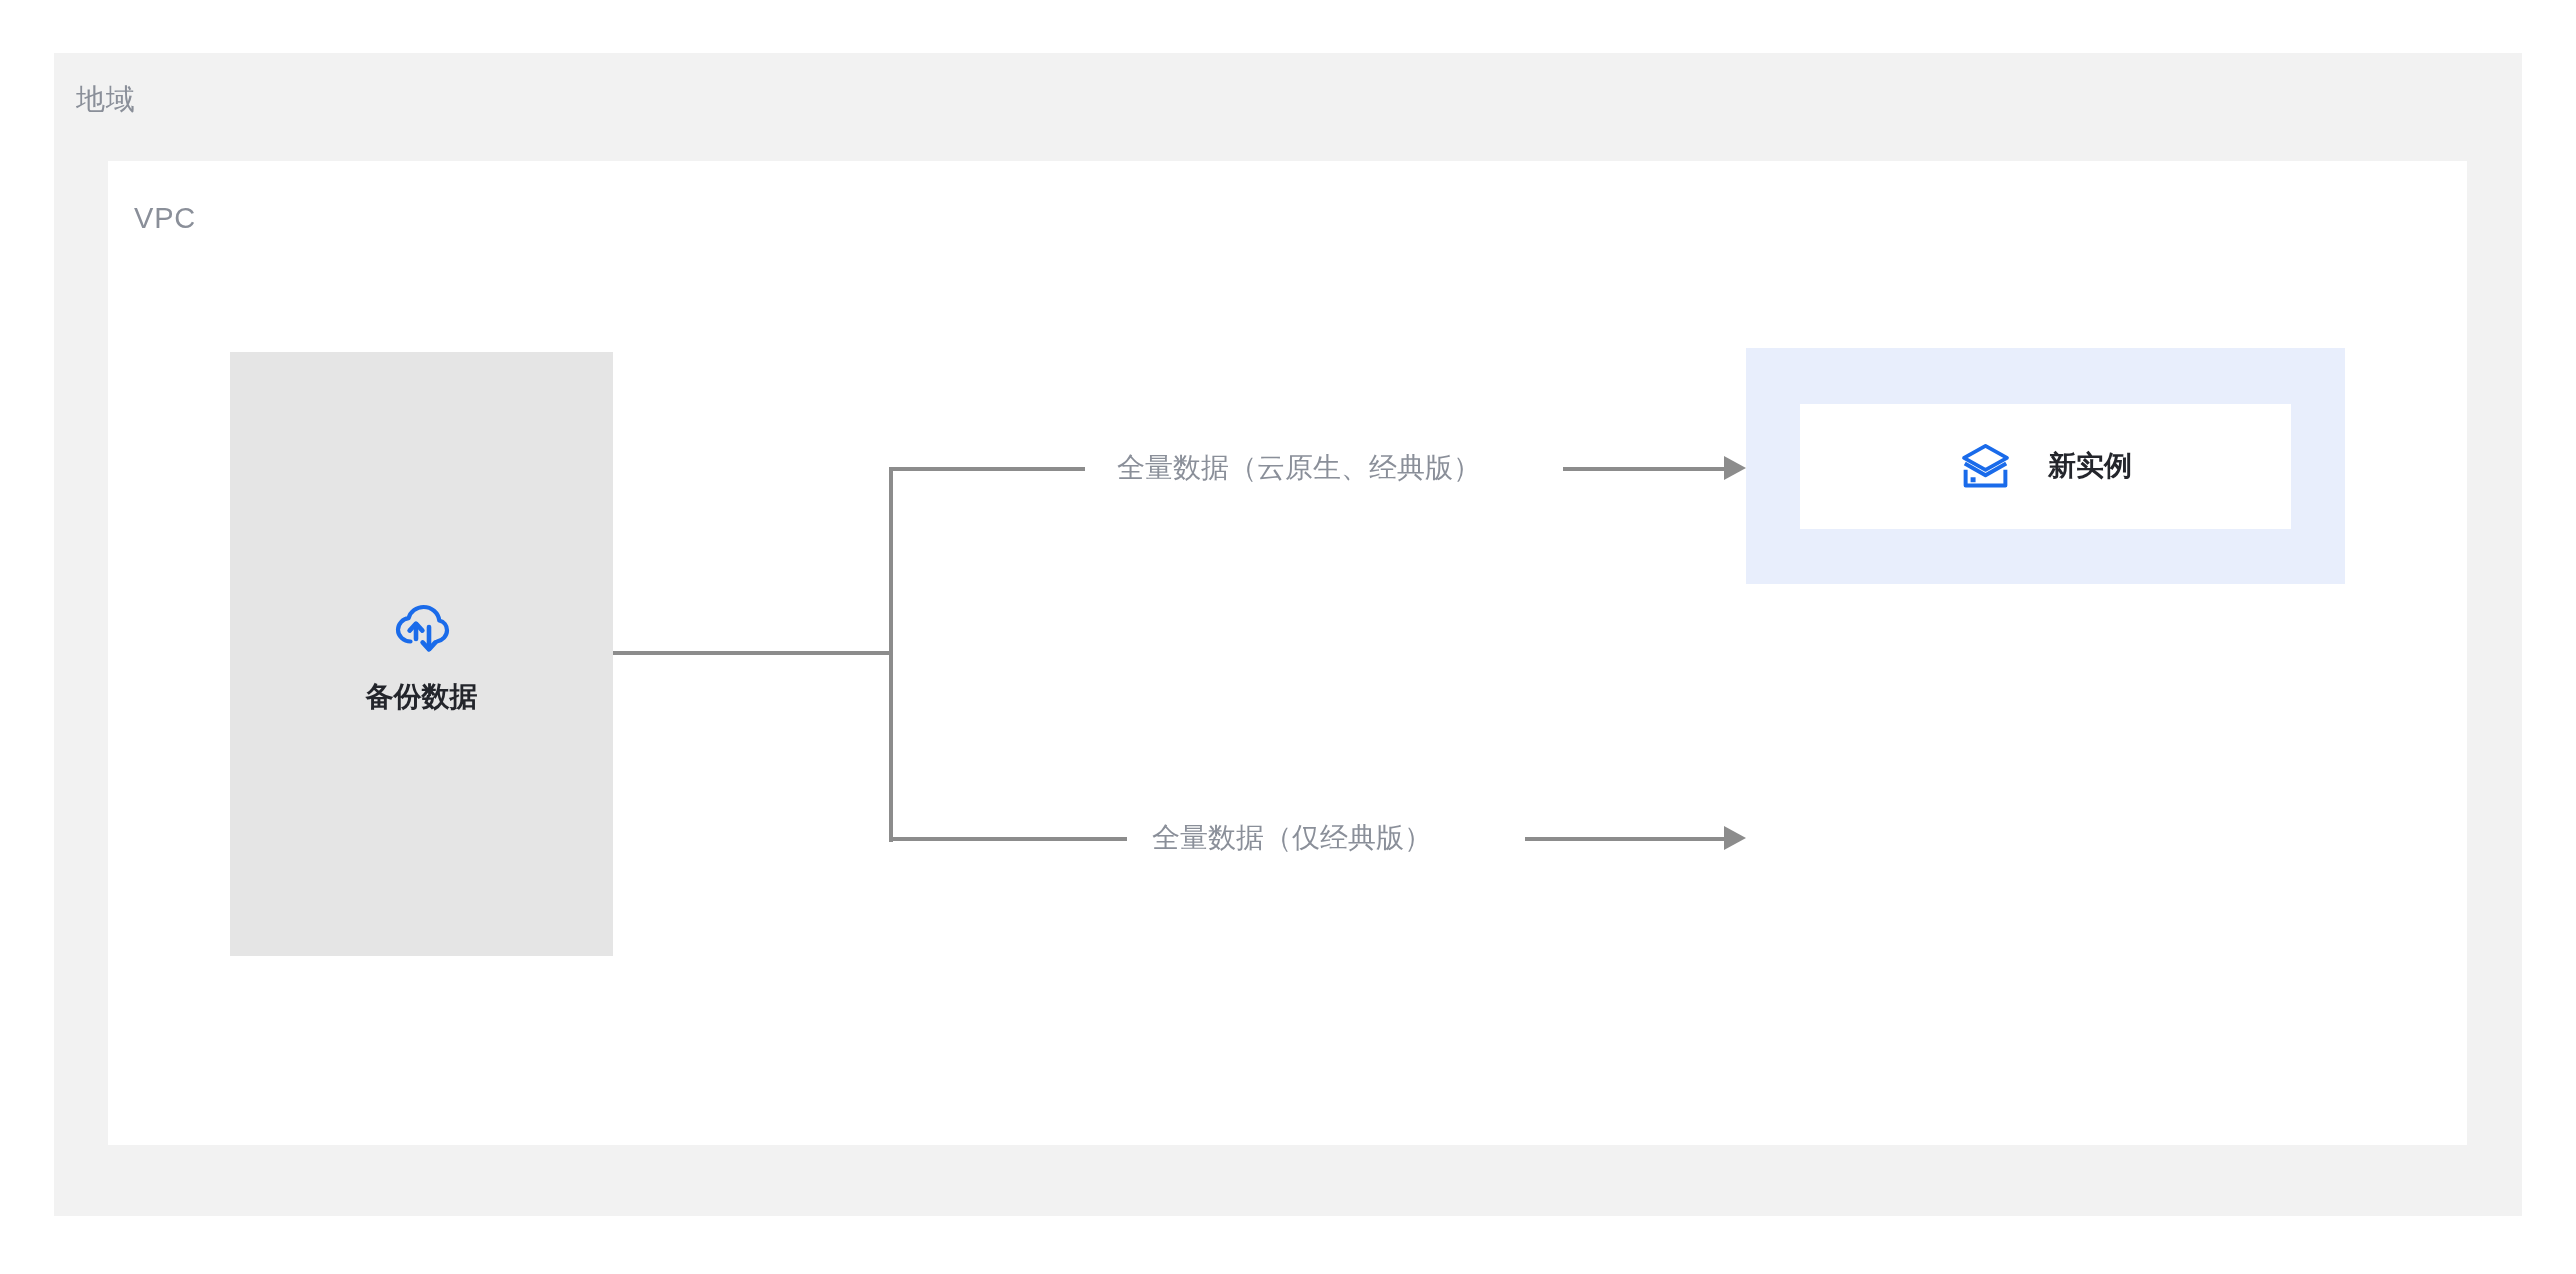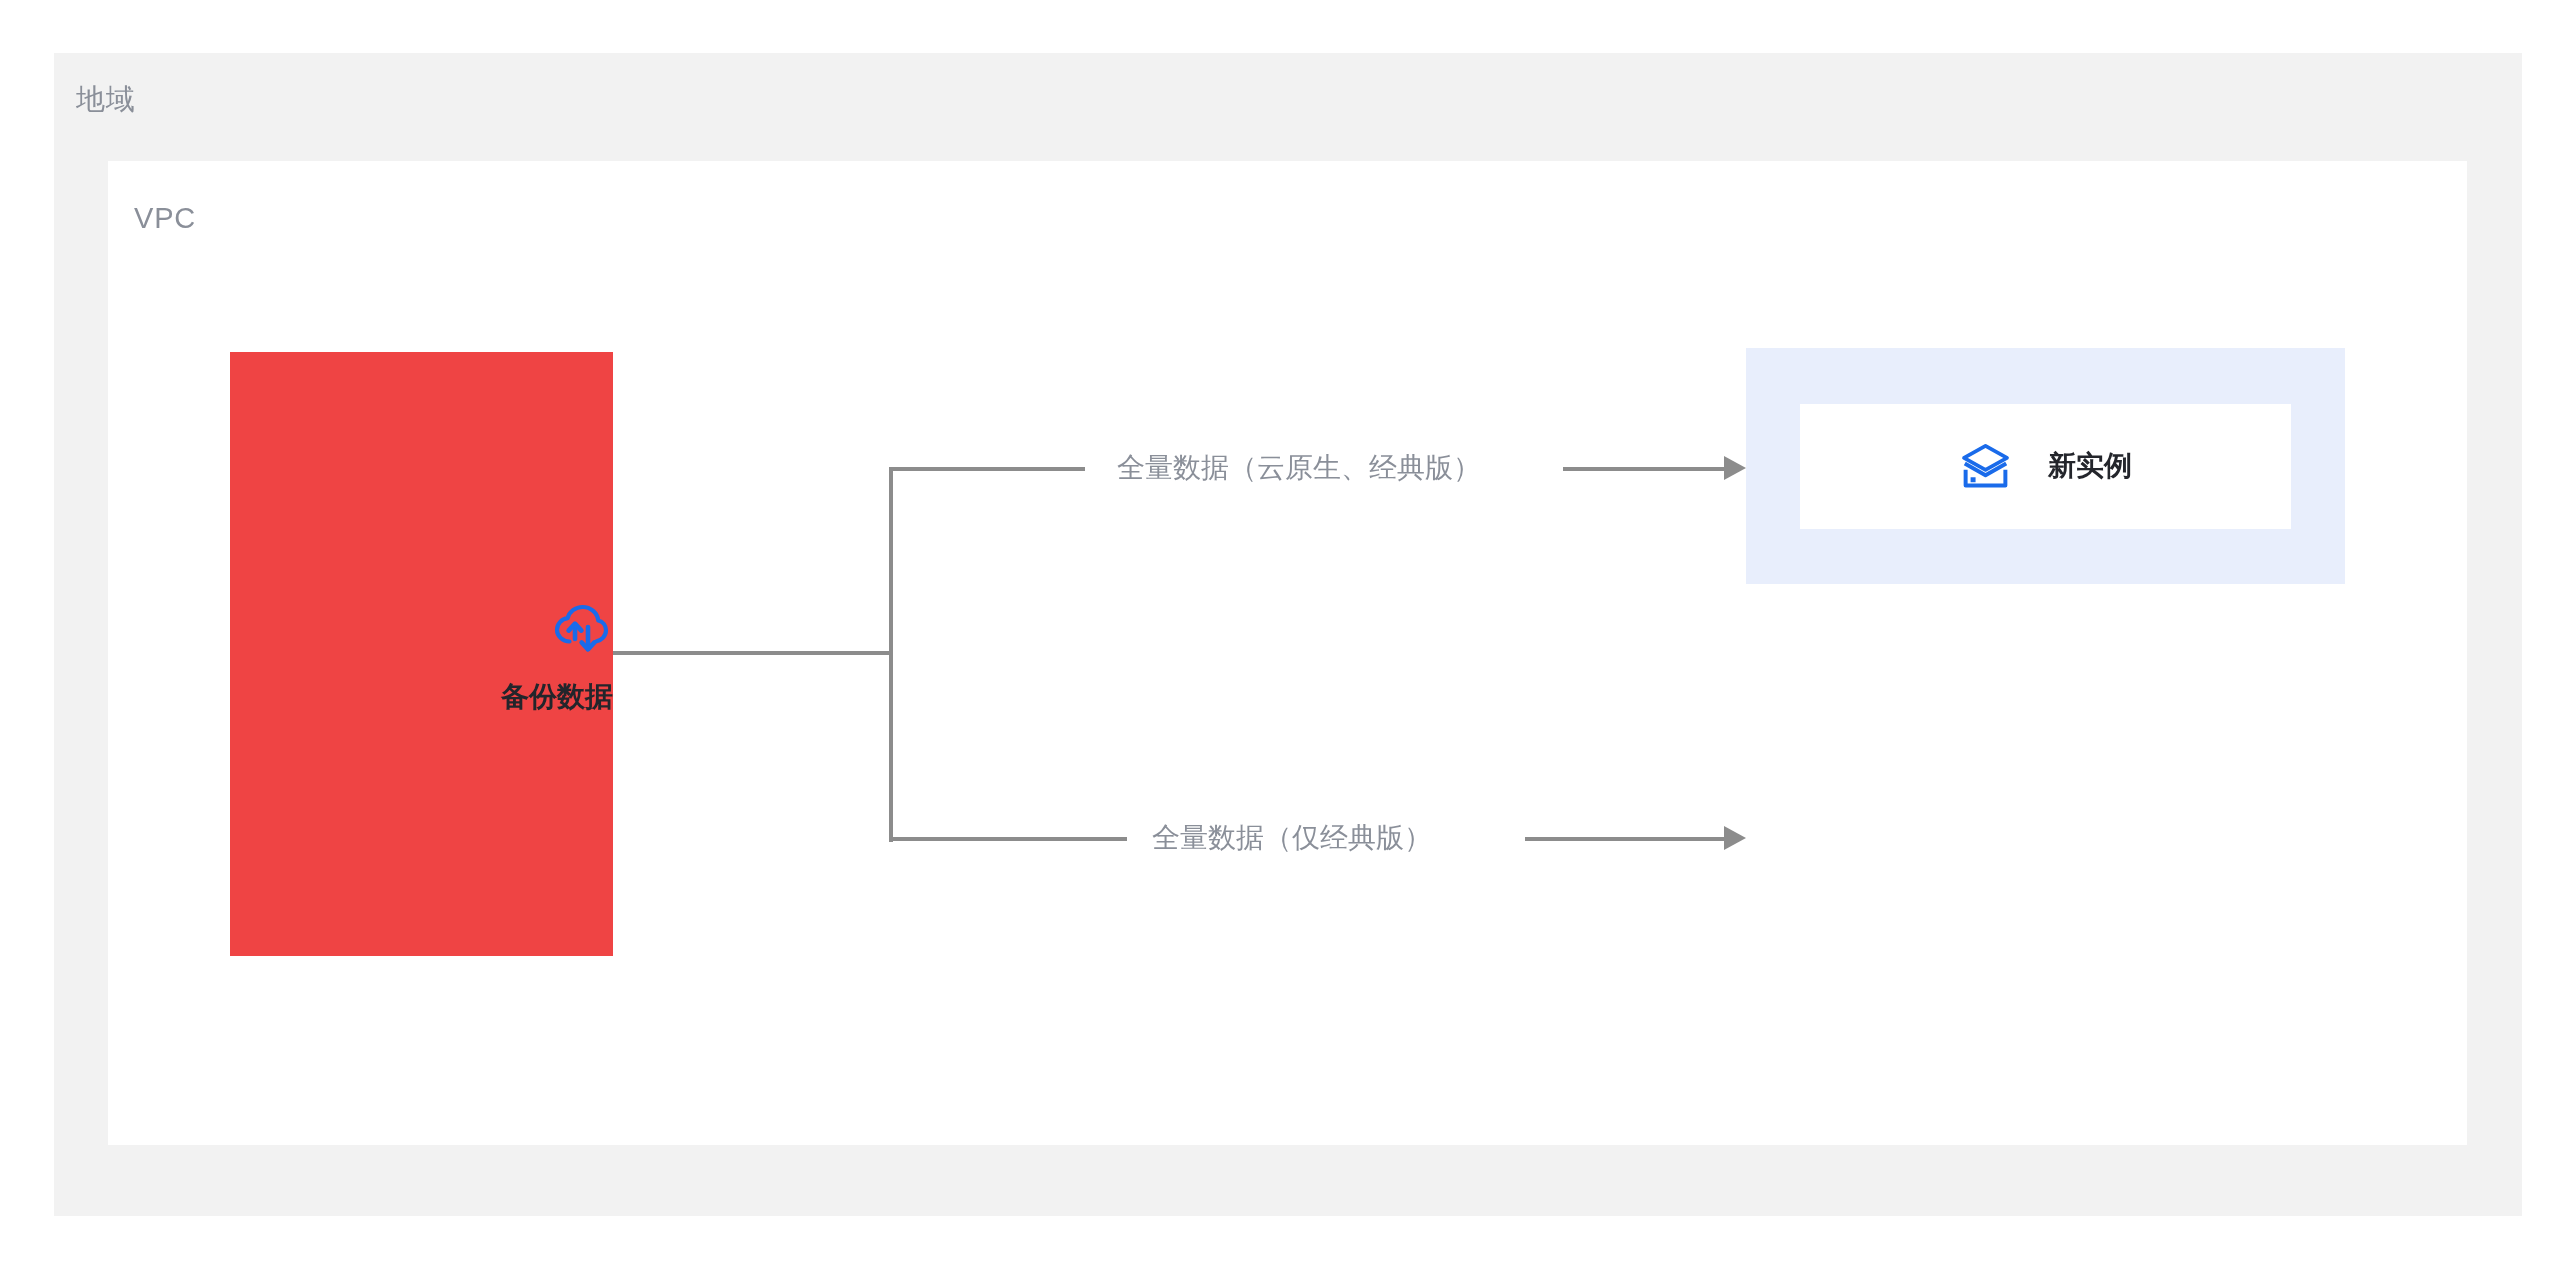--- a/index.html
+++ b/index.html
@@ -58,24 +58,24 @@
     white-space: nowrap;
   }
 
   
   .backup-card {
     position: absolute;
     left: 230px;
     top: 352px;
     width: 383px;
     height: 604px;
-    background: #ef4444;
+    background: #e5e5e5;
     display: flex;
     flex-direction: column;
-    align-items: flex-end;
+    align-items: center;
     justify-content: center;
   }
   .backup-icon {
     width: 64px;
     height: 64px;
     display: block;
   }
   .backup-label {
     margin-top: 22px;
     font-size: 28px;

